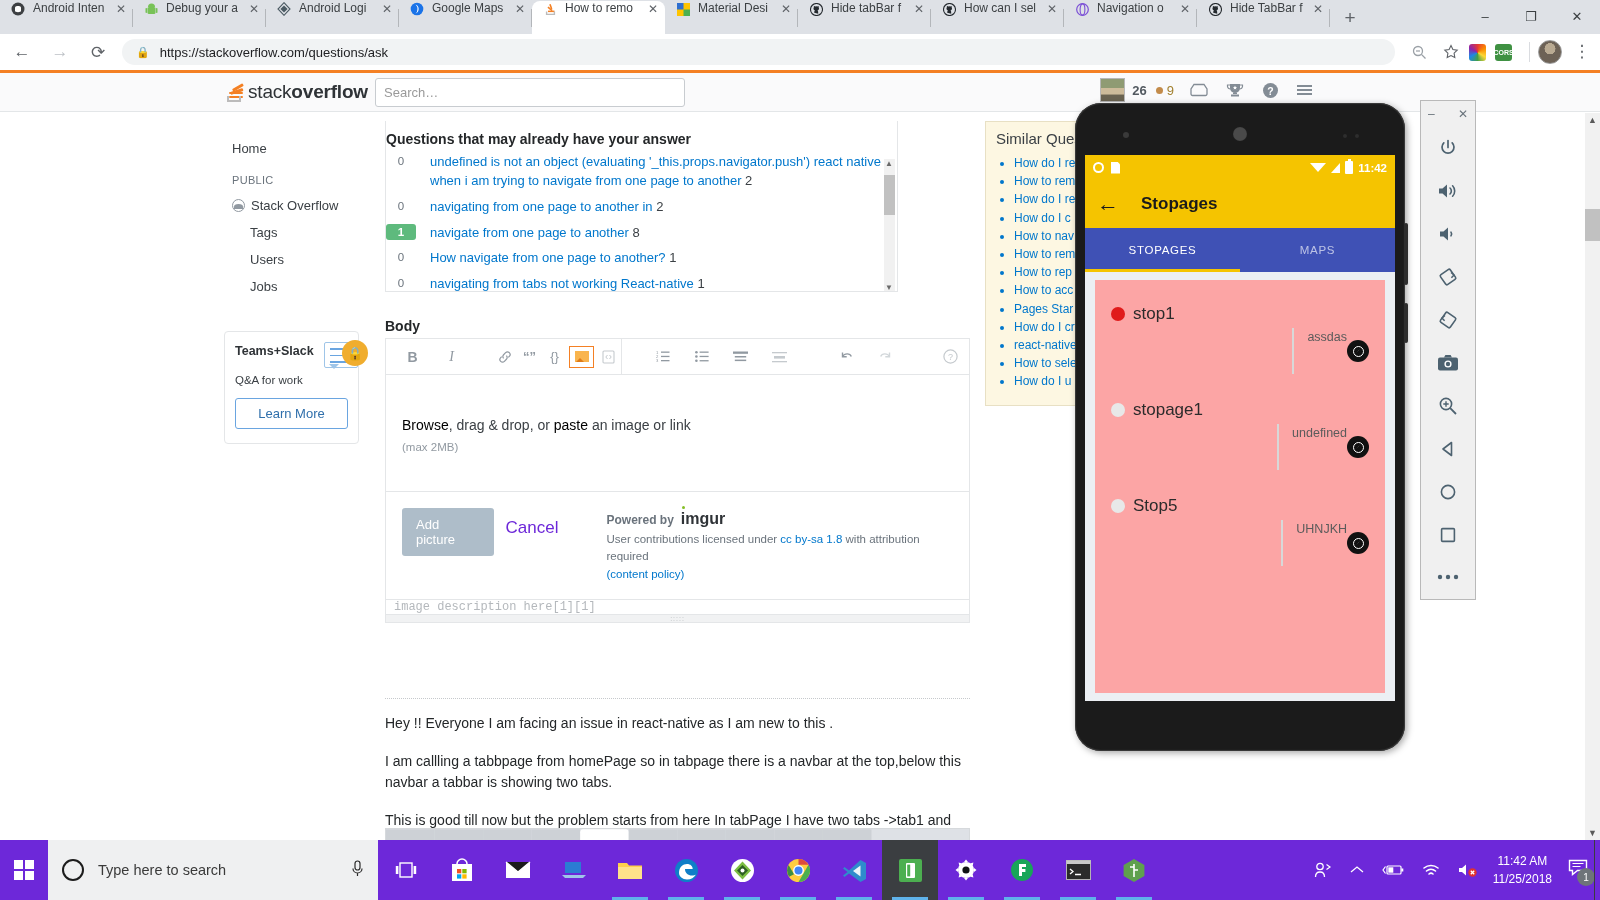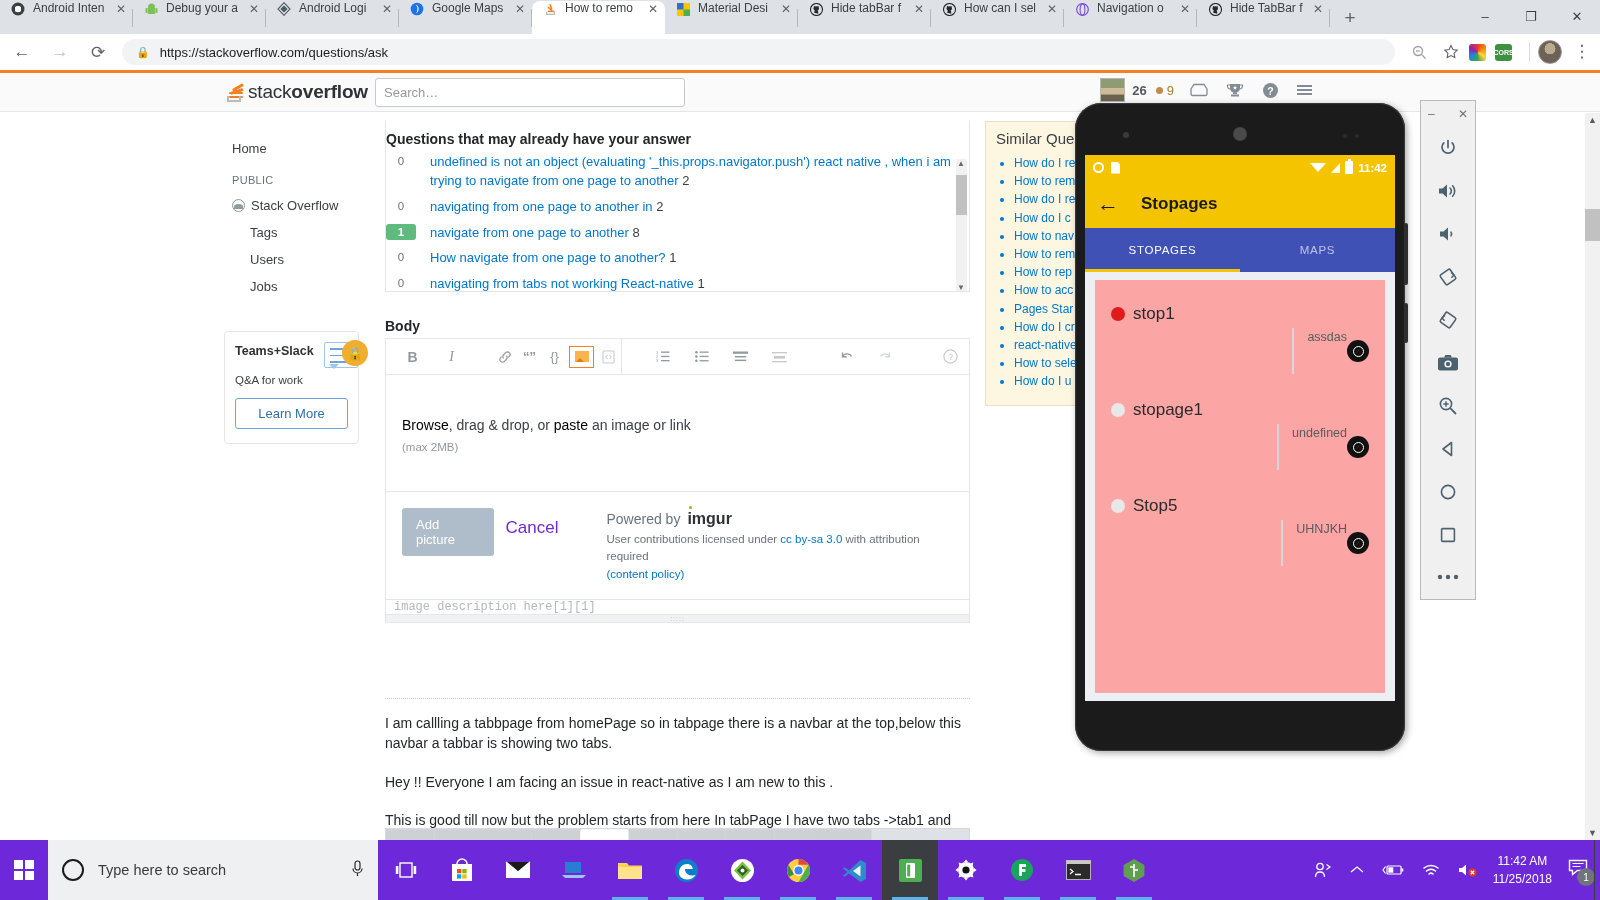--- a/index.html
+++ b/index.html
@@ -178,21 +178,21 @@
     color:#fff; font-size:13px;
   }
   .learn-btn {
     margin-top:12px; border:1px solid #6aa5e0; border-radius:3px;
     color:#2f6fab; font-size:13px; text-align:center; padding:7px 0;
   }
 
   
   .main-col { position:absolute; left:385px; top:0; width:585px; }
   .dupes-panel {
-    position:absolute; left:0; top:8px; width:585px; height:171px;
+    position:absolute; left:0; top:8px; width:513px; height:171px;
     border:1px solid #e4e6e8; border-top:none; background:#fff; overflow:hidden;
   }
   .dupes-title { font-size:14px; font-weight:700; color:#242729; padding:10px 0 6px 0;}
   .dupe-row { display:flex; align-items:flex-start; margin-bottom:7px; }
   .dupe-votes {
     flex:0 0 30px; text-align:center; font-size:11.5px; color:#6a737c; padding-top:2px;
   }
   .dupe-votes.answered {
     background:#5eba7d; color:#fff; border-radius:3px; padding:2px 0; font-weight:600;
   }
@@ -236,21 +236,21 @@
     border-bottom:1px solid #e4e6e8; background:#fff;
     display:flex; align-items:flex-start; padding:16px;
   }
   .addpic-btn {
     background:#aebdc9; color:#fff; font-size:13px; border-radius:3px;
     padding:9px 14px; margin-right:12px;
   }
   .cancel-link { color:#6d28d9; font-size:17px; padding-top:10px; margin-right:48px;}
   .imgur-block { padding-top:2px; }
   .imgur-top { display:flex; align-items:baseline; gap:7px; }
-  .imgur-powered { font-size:14px; color:#6a737c; }
+  .imgur-powered { font-size:12px; color:#6a737c;font-weight:bold; }
   .imgur-word { font-size:16px;font-weight:700;color:#2f3337; position:relative;}
   .imgur-word::before{content:"";position:absolute;left:1.5px;top:-4px;width:3px;height:3px;background:#85bf25;border-radius:50%;}
   .imgur-lic { font-size:11.5px; color:#6a737c; margin-top:3px; line-height:1.5;}
   .imgur-lic a { color:#0077cc; }
   .ta-ghost {
     width:585px; border-left:1px solid #e4e6e8;border-right:1px solid #e4e6e8;
     background:#fff; height:14px; overflow:hidden; color:#b4b8bc; font-size:12px;
     font-family:"Liberation Mono",monospace; padding-left:8px;
   }
   .ta-resize {
@@ -812,35 +812,35 @@
 
         <div class="upload-footer">
           <div class="addpic-btn">Add picture</div>
           <div class="cancel-link">Cancel</div>
           <div class="imgur-block">
             <div class="imgur-top">
               <span class="imgur-powered">Powered by</span>
               <span class="imgur-word">imgur</span>
             </div>
             <div class="imgur-lic">
-              <span>User contributions licensed under </span><a>cc by-sa 3.0</a><span> with attribution required</span><br>
+              <span>User contributions licensed under </span><a>cc by-sa 1.8</a><span> with attribution required</span><br>
               <a>(content policy)</a>
             </div>
           </div>
         </div>
 
         <div class="ta-ghost">image description here[1][1]</div>
         <div class="ta-resize">:::::</div>
       </div>
 
       <div class="dotted-sep"></div>
 
       <div class="post-body">
+        <p>Hey !! Everyone I am facing an issue in react-native as I am new to this .</p>
         <p>I am callling a tabbpage from homePage so in tabpage there is a navbar at the top,below this navbar a tabbar is showing two tabs.</p>
-        <p>Hey !! Everyone I am facing an issue in react-native as I am new to this .</p>
         <p>This is good till now but the problem starts from here In tabPage I have two tabs -&gt;tab1 and tab2 from tab1 I am navigating to page MainPage1 where it is showing a Navbar below navbar a tabbar below tabbar an another navbar. As shown in the picture.</p>
       </div>
 
       <div class="shot-thumb">
         <div class="mini">
           <div style="position:absolute;inset:0;background:#dee1e6;"></div>
           <div style="position:absolute;top:0;left:0;width:1600px;height:34px;display:flex;align-items:flex-end;">
             <div style="width:133px;height:33px;background:#cdd1d6;"></div>
             <div style="width:133px;height:33px;background:#cdd1d6;"></div>
             <div style="width:133px;height:33px;background:#cdd1d6;"></div>

